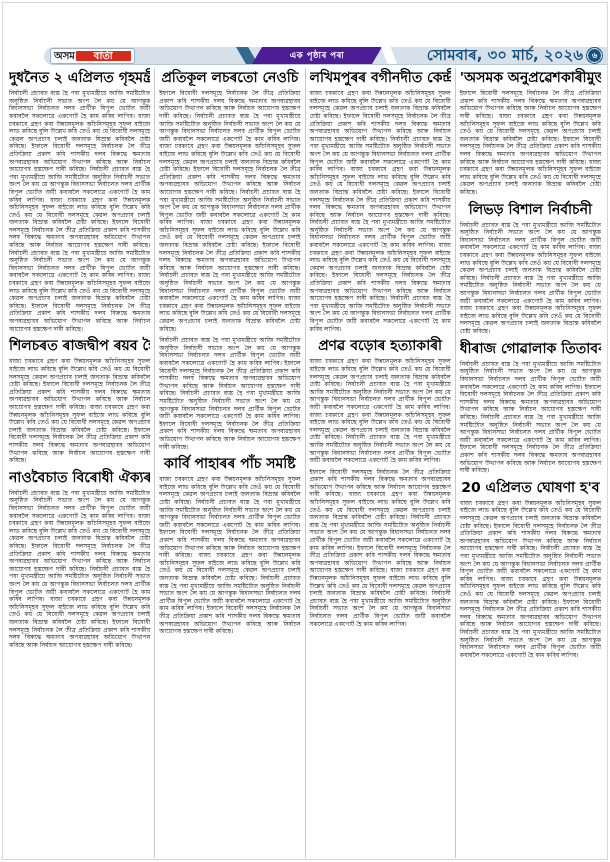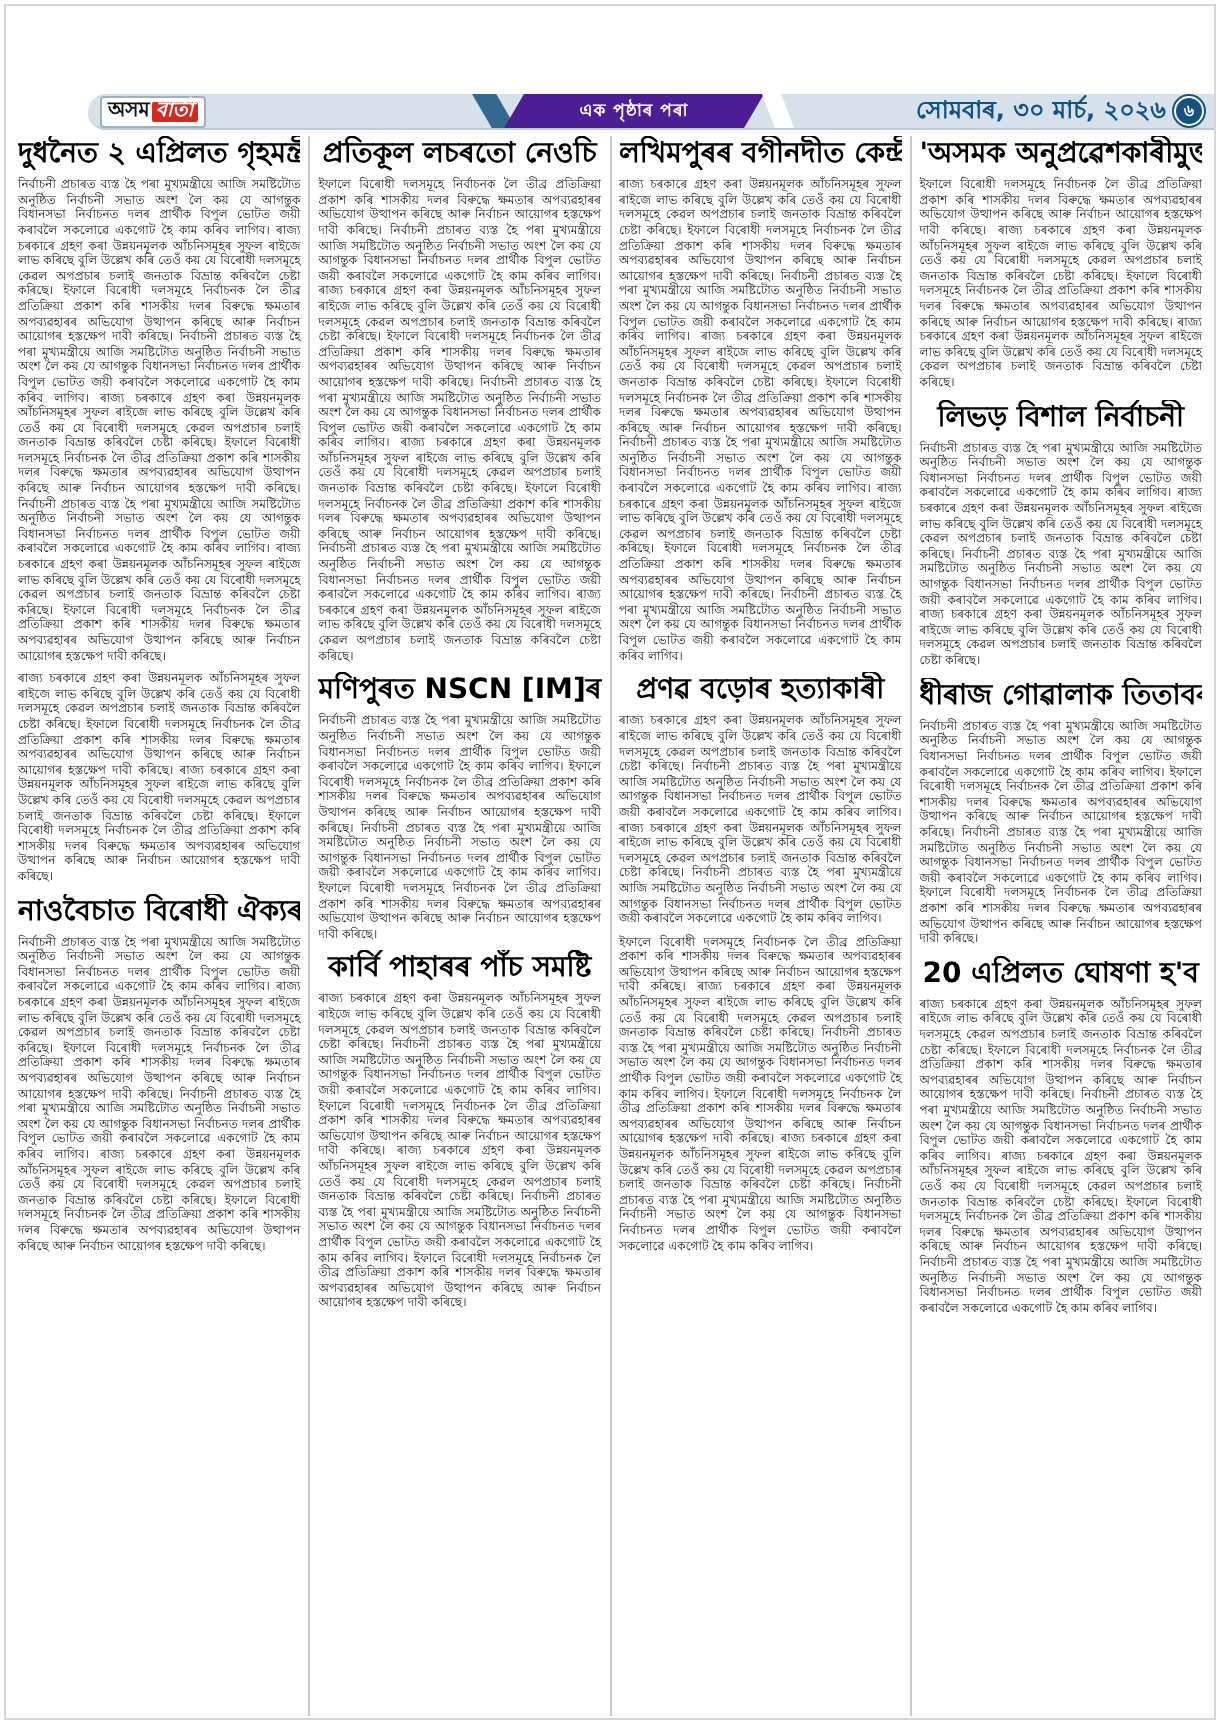--- a/index.html
+++ b/index.html
@@ -8,31 +8,31 @@
   .page-border{position:absolute;left:2px;top:2px;right:2px;bottom:2px;border:1px solid #d6d6d6;pointer-events:none;}
 
   
   .header{position:absolute;left:0;top:0;width:610px;height:70px;}
   .strip{position:absolute;left:44px;right:3px;top:47px;height:17px;background:#d6e1ec;
          border-radius:9px 0 0 9px;border-bottom:1px solid #b9c9d8;}
   .masthead{position:absolute;left:50px;top:48px;height:14px;background:#ffffff;border:1px solid #9fb0c0;
             border-radius:2px;display:flex;align-items:center;padding:0 3px;gap:1px;}
   .masthead .m1{font-size:10px;font-weight:bold;color:#111;line-height:1;}
   .masthead .m2{font-size:10px;font-weight:bold;color:#fff;background:#d head;line-height:1;}
-  .masthead .m2{background:#d42b1f;padding:0 2px;border-radius:1px;font-style:italic;}
+  .masthead .m2{background:#d42b1f;padding:0 18px;border-radius:1px;}
   .tab-dark{position:absolute;left:252px;top:47px;width:130px;height:17px;background:#4c1d95;
             clip-path:polygon(10px 0,100% 0,calc(100% - 10px) 100%,0 100%);
             display:flex;align-items:center;justify-content:center;}
   .tab-dark span{color:#ffffff;font-size:8.5px;font-weight:bold;letter-spacing:.5px;}
   .tab-notch{position:absolute;left:236px;top:47px;width:22px;height:17px;background:#16527f;
              clip-path:polygon(0 0,55% 0,100% 100%,45% 100%);opacity:.85;}
   .tab-gap{position:absolute;left:381px;top:47px;width:16px;height:17px;background:#ffffff;
            clip-path:polygon(0 0,60% 0,100% 100%,40% 100%);}
   .dateline{position:absolute;right:8px;top:48px;height:15px;display:flex;align-items:center;gap:4px;}
-  .date-text{font-size:12px;font-weight:bold;color:#16527f;}
+  .date-text{font-size:15px;font-weight:bold;color:#16527f;}
   .badge{width:13px;height:13px;border-radius:50%;background:#16527f;color:#fff;font-size:8px;
          font-weight:bold;display:flex;align-items:center;justify-content:center;border:1px solid #ffffff;
          box-shadow:0 0 0 1px #16527f;}
 
   
   .content{position:absolute;left:5px;right:5px;top:68px;bottom:4px;display:flex;overflow:hidden;}
   .col{flex:1 1 0;padding:0 4px;overflow:hidden;}
   .col + .col{border-left:1px solid #c9c9c9;}
   .headline{font-weight:bold;color:#000;font-size:14px;line-height:1.3;text-align:center;
             white-space:nowrap;overflow:hidden;margin:3px 0 3px;}
@@ -64,29 +64,29 @@
       <span class="date-text">সোমবাৰ, ৩০ মাৰ্চ, ২০২৬</span>
       <span class="badge">৬</span>
     </div>
   </div>
 
   <div class="content">
 
     <div class="col">
       <div class="headline top">দুধনৈত ২ এপ্ৰিলত গৃহমন্ত্ৰীৰ</div>
       <div class="body">নিৰ্বাচনী প্ৰচাৰত ব্যস্ত হৈ পৰা মুখ্যমন্ত্ৰীয়ে আজি সমষ্টিটোত অনুষ্ঠিত নিৰ্বাচনী সভাত অংশ লৈ কয় যে আগন্তুক বিধানসভা নিৰ্বাচনত দলৰ প্ৰাৰ্থীক বিপুল ভোটত জয়ী কৰাবলৈ সকলোৱে একগোট হৈ কাম কৰিব লাগিব। ৰাজ্য চৰকাৰে গ্ৰহণ কৰা উন্নয়নমূলক আঁচনিসমূহৰ সুফল ৰাইজে লাভ কৰিছে বুলি উল্লেখ কৰি তেওঁ কয় যে বিৰোধী দলসমূহে কেৱল অপপ্ৰচাৰ চলাই জনতাক বিভ্ৰান্ত কৰিবলৈ চেষ্টা কৰিছে। ইফালে বিৰোধী দলসমূহে নিৰ্বাচনক লৈ তীব্ৰ প্ৰতিক্ৰিয়া প্ৰকাশ কৰি শাসকীয় দলৰ বিৰুদ্ধে ক্ষমতাৰ অপব্যৱহাৰৰ অভিযোগ উত্থাপন কৰিছে আৰু নিৰ্বাচন আয়োগৰ হস্তক্ষেপ দাবী কৰিছে। নিৰ্বাচনী প্ৰচাৰত ব্যস্ত হৈ পৰা মুখ্যমন্ত্ৰীয়ে আজি সমষ্টিটোত অনুষ্ঠিত নিৰ্বাচনী সভাত অংশ লৈ কয় যে আগন্তুক বিধানসভা নিৰ্বাচনত দলৰ প্ৰাৰ্থীক বিপুল ভোটত জয়ী কৰাবলৈ সকলোৱে একগোট হৈ কাম কৰিব লাগিব। ৰাজ্য চৰকাৰে গ্ৰহণ কৰা উন্নয়নমূলক আঁচনিসমূহৰ সুফল ৰাইজে লাভ কৰিছে বুলি উল্লেখ কৰি তেওঁ কয় যে বিৰোধী দলসমূহে কেৱল অপপ্ৰচাৰ চলাই জনতাক বিভ্ৰান্ত কৰিবলৈ চেষ্টা কৰিছে। ইফালে বিৰোধী দলসমূহে নিৰ্বাচনক লৈ তীব্ৰ প্ৰতিক্ৰিয়া প্ৰকাশ কৰি শাসকীয় দলৰ বিৰুদ্ধে ক্ষমতাৰ অপব্যৱহাৰৰ অভিযোগ উত্থাপন কৰিছে আৰু নিৰ্বাচন আয়োগৰ হস্তক্ষেপ দাবী কৰিছে। নিৰ্বাচনী প্ৰচাৰত ব্যস্ত হৈ পৰা মুখ্যমন্ত্ৰীয়ে আজি সমষ্টিটোত অনুষ্ঠিত নিৰ্বাচনী সভাত অংশ লৈ কয় যে আগন্তুক বিধানসভা নিৰ্বাচনত দলৰ প্ৰাৰ্থীক বিপুল ভোটত জয়ী কৰাবলৈ সকলোৱে একগোট হৈ কাম কৰিব লাগিব। ৰাজ্য চৰকাৰে গ্ৰহণ কৰা উন্নয়নমূলক আঁচনিসমূহৰ সুফল ৰাইজে লাভ কৰিছে বুলি উল্লেখ কৰি তেওঁ কয় যে বিৰোধী দলসমূহে কেৱল অপপ্ৰচাৰ চলাই জনতাক বিভ্ৰান্ত কৰিবলৈ চেষ্টা কৰিছে। ইফালে বিৰোধী দলসমূহে নিৰ্বাচনক লৈ তীব্ৰ প্ৰতিক্ৰিয়া প্ৰকাশ কৰি শাসকীয় দলৰ বিৰুদ্ধে ক্ষমতাৰ অপব্যৱহাৰৰ অভিযোগ উত্থাপন কৰিছে আৰু নিৰ্বাচন আয়োগৰ হস্তক্ষেপ দাবী কৰিছে। </div>
+      <div class="headline">শিলচৰত ৰাজদ্বীপ ৰয়ব হৈ</div>
       <div class="body">ৰাজ্য চৰকাৰে গ্ৰহণ কৰা উন্নয়নমূলক আঁচনিসমূহৰ সুফল ৰাইজে লাভ কৰিছে বুলি উল্লেখ কৰি তেওঁ কয় যে বিৰোধী দলসমূহে কেৱল অপপ্ৰচাৰ চলাই জনতাক বিভ্ৰান্ত কৰিবলৈ চেষ্টা কৰিছে। ইফালে বিৰোধী দলসমূহে নিৰ্বাচনক লৈ তীব্ৰ প্ৰতিক্ৰিয়া প্ৰকাশ কৰি শাসকীয় দলৰ বিৰুদ্ধে ক্ষমতাৰ অপব্যৱহাৰৰ অভিযোগ উত্থাপন কৰিছে আৰু নিৰ্বাচন আয়োগৰ হস্তক্ষেপ দাবী কৰিছে। ৰাজ্য চৰকাৰে গ্ৰহণ কৰা উন্নয়নমূলক আঁচনিসমূহৰ সুফল ৰাইজে লাভ কৰিছে বুলি উল্লেখ কৰি তেওঁ কয় যে বিৰোধী দলসমূহে কেৱল অপপ্ৰচাৰ চলাই জনতাক বিভ্ৰান্ত কৰিবলৈ চেষ্টা কৰিছে। ইফালে বিৰোধী দলসমূহে নিৰ্বাচনক লৈ তীব্ৰ প্ৰতিক্ৰিয়া প্ৰকাশ কৰি শাসকীয় দলৰ বিৰুদ্ধে ক্ষমতাৰ অপব্যৱহাৰৰ অভিযোগ উত্থাপন কৰিছে আৰু নিৰ্বাচন আয়োগৰ হস্তক্ষেপ দাবী কৰিছে। </div>
       <div class="headline">নাওবৈচাত বিৰোধী ঐক্যৰ</div>
       <div class="body">নিৰ্বাচনী প্ৰচাৰত ব্যস্ত হৈ পৰা মুখ্যমন্ত্ৰীয়ে আজি সমষ্টিটোত অনুষ্ঠিত নিৰ্বাচনী সভাত অংশ লৈ কয় যে আগন্তুক বিধানসভা নিৰ্বাচনত দলৰ প্ৰাৰ্থীক বিপুল ভোটত জয়ী কৰাবলৈ সকলোৱে একগোট হৈ কাম কৰিব লাগিব। ৰাজ্য চৰকাৰে গ্ৰহণ কৰা উন্নয়নমূলক আঁচনিসমূহৰ সুফল ৰাইজে লাভ কৰিছে বুলি উল্লেখ কৰি তেওঁ কয় যে বিৰোধী দলসমূহে কেৱল অপপ্ৰচাৰ চলাই জনতাক বিভ্ৰান্ত কৰিবলৈ চেষ্টা কৰিছে। ইফালে বিৰোধী দলসমূহে নিৰ্বাচনক লৈ তীব্ৰ প্ৰতিক্ৰিয়া প্ৰকাশ কৰি শাসকীয় দলৰ বিৰুদ্ধে ক্ষমতাৰ অপব্যৱহাৰৰ অভিযোগ উত্থাপন কৰিছে আৰু নিৰ্বাচন আয়োগৰ হস্তক্ষেপ দাবী কৰিছে। নিৰ্বাচনী প্ৰচাৰত ব্যস্ত হৈ পৰা মুখ্যমন্ত্ৰীয়ে আজি সমষ্টিটোত অনুষ্ঠিত নিৰ্বাচনী সভাত অংশ লৈ কয় যে আগন্তুক বিধানসভা নিৰ্বাচনত দলৰ প্ৰাৰ্থীক বিপুল ভোটত জয়ী কৰাবলৈ সকলোৱে একগোট হৈ কাম কৰিব লাগিব। ৰাজ্য চৰকাৰে গ্ৰহণ কৰা উন্নয়নমূলক আঁচনিসমূহৰ সুফল ৰাইজে লাভ কৰিছে বুলি উল্লেখ কৰি তেওঁ কয় যে বিৰোধী দলসমূহে কেৱল অপপ্ৰচাৰ চলাই জনতাক বিভ্ৰান্ত কৰিবলৈ চেষ্টা কৰিছে। ইফালে বিৰোধী দলসমূহে নিৰ্বাচনক লৈ তীব্ৰ প্ৰতিক্ৰিয়া প্ৰকাশ কৰি শাসকীয় দলৰ বিৰুদ্ধে ক্ষমতাৰ অপব্যৱহাৰৰ অভিযোগ উত্থাপন কৰিছে আৰু নিৰ্বাচন আয়োগৰ হস্তক্ষেপ দাবী কৰিছে। </div>
     </div>
 
     <div class="col">
       <div class="headline top">প্ৰতিকূল লচৰতো নেওচি</div>
       <div class="body">ইফালে বিৰোধী দলসমূহে নিৰ্বাচনক লৈ তীব্ৰ প্ৰতিক্ৰিয়া প্ৰকাশ কৰি শাসকীয় দলৰ বিৰুদ্ধে ক্ষমতাৰ অপব্যৱহাৰৰ অভিযোগ উত্থাপন কৰিছে আৰু নিৰ্বাচন আয়োগৰ হস্তক্ষেপ দাবী কৰিছে। নিৰ্বাচনী প্ৰচাৰত ব্যস্ত হৈ পৰা মুখ্যমন্ত্ৰীয়ে আজি সমষ্টিটোত অনুষ্ঠিত নিৰ্বাচনী সভাত অংশ লৈ কয় যে আগন্তুক বিধানসভা নিৰ্বাচনত দলৰ প্ৰাৰ্থীক বিপুল ভোটত জয়ী কৰাবলৈ সকলোৱে একগোট হৈ কাম কৰিব লাগিব। ৰাজ্য চৰকাৰে গ্ৰহণ কৰা উন্নয়নমূলক আঁচনিসমূহৰ সুফল ৰাইজে লাভ কৰিছে বুলি উল্লেখ কৰি তেওঁ কয় যে বিৰোধী দলসমূহে কেৱল অপপ্ৰচাৰ চলাই জনতাক বিভ্ৰান্ত কৰিবলৈ চেষ্টা কৰিছে। ইফালে বিৰোধী দলসমূহে নিৰ্বাচনক লৈ তীব্ৰ প্ৰতিক্ৰিয়া প্ৰকাশ কৰি শাসকীয় দলৰ বিৰুদ্ধে ক্ষমতাৰ অপব্যৱহাৰৰ অভিযোগ উত্থাপন কৰিছে আৰু নিৰ্বাচন আয়োগৰ হস্তক্ষেপ দাবী কৰিছে। নিৰ্বাচনী প্ৰচাৰত ব্যস্ত হৈ পৰা মুখ্যমন্ত্ৰীয়ে আজি সমষ্টিটোত অনুষ্ঠিত নিৰ্বাচনী সভাত অংশ লৈ কয় যে আগন্তুক বিধানসভা নিৰ্বাচনত দলৰ প্ৰাৰ্থীক বিপুল ভোটত জয়ী কৰাবলৈ সকলোৱে একগোট হৈ কাম কৰিব লাগিব। ৰাজ্য চৰকাৰে গ্ৰহণ কৰা উন্নয়নমূলক আঁচনিসমূহৰ সুফল ৰাইজে লাভ কৰিছে বুলি উল্লেখ কৰি তেওঁ কয় যে বিৰোধী দলসমূহে কেৱল অপপ্ৰচাৰ চলাই জনতাক বিভ্ৰান্ত কৰিবলৈ চেষ্টা কৰিছে। ইফালে বিৰোধী দলসমূহে নিৰ্বাচনক লৈ তীব্ৰ প্ৰতিক্ৰিয়া প্ৰকাশ কৰি শাসকীয় দলৰ বিৰুদ্ধে ক্ষমতাৰ অপব্যৱহাৰৰ অভিযোগ উত্থাপন কৰিছে আৰু নিৰ্বাচন আয়োগৰ হস্তক্ষেপ দাবী কৰিছে। নিৰ্বাচনী প্ৰচাৰত ব্যস্ত হৈ পৰা মুখ্যমন্ত্ৰীয়ে আজি সমষ্টিটোত অনুষ্ঠিত নিৰ্বাচনী সভাত অংশ লৈ কয় যে আগন্তুক বিধানসভা নিৰ্বাচনত দলৰ প্ৰাৰ্থীক বিপুল ভোটত জয়ী কৰাবলৈ সকলোৱে একগোট হৈ কাম কৰিব লাগিব। ৰাজ্য চৰকাৰে গ্ৰহণ কৰা উন্নয়নমূলক আঁচনিসমূহৰ সুফল ৰাইজে লাভ কৰিছে বুলি উল্লেখ কৰি তেওঁ কয় যে বিৰোধী দলসমূহে কেৱল অপপ্ৰচাৰ চলাই জনতাক বিভ্ৰান্ত কৰিবলৈ চেষ্টা কৰিছে। </div>
-      <div class="headline">মণিপুৰত NSCN [IM]ৰ</div>
       <div class="body">নিৰ্বাচনী প্ৰচাৰত ব্যস্ত হৈ পৰা মুখ্যমন্ত্ৰীয়ে আজি সমষ্টিটোত অনুষ্ঠিত নিৰ্বাচনী সভাত অংশ লৈ কয় যে আগন্তুক বিধানসভা নিৰ্বাচনত দলৰ প্ৰাৰ্থীক বিপুল ভোটত জয়ী কৰাবলৈ সকলোৱে একগোট হৈ কাম কৰিব লাগিব। ইফালে বিৰোধী দলসমূহে নিৰ্বাচনক লৈ তীব্ৰ প্ৰতিক্ৰিয়া প্ৰকাশ কৰি শাসকীয় দলৰ বিৰুদ্ধে ক্ষমতাৰ অপব্যৱহাৰৰ অভিযোগ উত্থাপন কৰিছে আৰু নিৰ্বাচন আয়োগৰ হস্তক্ষেপ দাবী কৰিছে। নিৰ্বাচনী প্ৰচাৰত ব্যস্ত হৈ পৰা মুখ্যমন্ত্ৰীয়ে আজি সমষ্টিটোত অনুষ্ঠিত নিৰ্বাচনী সভাত অংশ লৈ কয় যে আগন্তুক বিধানসভা নিৰ্বাচনত দলৰ প্ৰাৰ্থীক বিপুল ভোটত জয়ী কৰাবলৈ সকলোৱে একগোট হৈ কাম কৰিব লাগিব। ইফালে বিৰোধী দলসমূহে নিৰ্বাচনক লৈ তীব্ৰ প্ৰতিক্ৰিয়া প্ৰকাশ কৰি শাসকীয় দলৰ বিৰুদ্ধে ক্ষমতাৰ অপব্যৱহাৰৰ অভিযোগ উত্থাপন কৰিছে আৰু নিৰ্বাচন আয়োগৰ হস্তক্ষেপ দাবী কৰিছে। </div>
       <div class="headline">কাৰ্বি পাহাৰৰ পাঁচ সমষ্টি</div>
       <div class="body">ৰাজ্য চৰকাৰে গ্ৰহণ কৰা উন্নয়নমূলক আঁচনিসমূহৰ সুফল ৰাইজে লাভ কৰিছে বুলি উল্লেখ কৰি তেওঁ কয় যে বিৰোধী দলসমূহে কেৱল অপপ্ৰচাৰ চলাই জনতাক বিভ্ৰান্ত কৰিবলৈ চেষ্টা কৰিছে। নিৰ্বাচনী প্ৰচাৰত ব্যস্ত হৈ পৰা মুখ্যমন্ত্ৰীয়ে আজি সমষ্টিটোত অনুষ্ঠিত নিৰ্বাচনী সভাত অংশ লৈ কয় যে আগন্তুক বিধানসভা নিৰ্বাচনত দলৰ প্ৰাৰ্থীক বিপুল ভোটত জয়ী কৰাবলৈ সকলোৱে একগোট হৈ কাম কৰিব লাগিব। ইফালে বিৰোধী দলসমূহে নিৰ্বাচনক লৈ তীব্ৰ প্ৰতিক্ৰিয়া প্ৰকাশ কৰি শাসকীয় দলৰ বিৰুদ্ধে ক্ষমতাৰ অপব্যৱহাৰৰ অভিযোগ উত্থাপন কৰিছে আৰু নিৰ্বাচন আয়োগৰ হস্তক্ষেপ দাবী কৰিছে। ৰাজ্য চৰকাৰে গ্ৰহণ কৰা উন্নয়নমূলক আঁচনিসমূহৰ সুফল ৰাইজে লাভ কৰিছে বুলি উল্লেখ কৰি তেওঁ কয় যে বিৰোধী দলসমূহে কেৱল অপপ্ৰচাৰ চলাই জনতাক বিভ্ৰান্ত কৰিবলৈ চেষ্টা কৰিছে। নিৰ্বাচনী প্ৰচাৰত ব্যস্ত হৈ পৰা মুখ্যমন্ত্ৰীয়ে আজি সমষ্টিটোত অনুষ্ঠিত নিৰ্বাচনী সভাত অংশ লৈ কয় যে আগন্তুক বিধানসভা নিৰ্বাচনত দলৰ প্ৰাৰ্থীক বিপুল ভোটত জয়ী কৰাবলৈ সকলোৱে একগোট হৈ কাম কৰিব লাগিব। ইফালে বিৰোধী দলসমূহে নিৰ্বাচনক লৈ তীব্ৰ প্ৰতিক্ৰিয়া প্ৰকাশ কৰি শাসকীয় দলৰ বিৰুদ্ধে ক্ষমতাৰ অপব্যৱহাৰৰ অভিযোগ উত্থাপন কৰিছে আৰু নিৰ্বাচন আয়োগৰ হস্তক্ষেপ দাবী কৰিছে। </div>
     </div>
 
     <div class="col">
       <div class="headline top">লখিমপুৰৰ বগীনদীত কেন্দ্ৰীয়</div>
       <div class="body">ৰাজ্য চৰকাৰে গ্ৰহণ কৰা উন্নয়নমূলক আঁচনিসমূহৰ সুফল ৰাইজে লাভ কৰিছে বুলি উল্লেখ কৰি তেওঁ কয় যে বিৰোধী দলসমূহে কেৱল অপপ্ৰচাৰ চলাই জনতাক বিভ্ৰান্ত কৰিবলৈ চেষ্টা কৰিছে। ইফালে বিৰোধী দলসমূহে নিৰ্বাচনক লৈ তীব্ৰ প্ৰতিক্ৰিয়া প্ৰকাশ কৰি শাসকীয় দলৰ বিৰুদ্ধে ক্ষমতাৰ অপব্যৱহাৰৰ অভিযোগ উত্থাপন কৰিছে আৰু নিৰ্বাচন আয়োগৰ হস্তক্ষেপ দাবী কৰিছে। নিৰ্বাচনী প্ৰচাৰত ব্যস্ত হৈ পৰা মুখ্যমন্ত্ৰীয়ে আজি সমষ্টিটোত অনুষ্ঠিত নিৰ্বাচনী সভাত অংশ লৈ কয় যে আগন্তুক বিধানসভা নিৰ্বাচনত দলৰ প্ৰাৰ্থীক বিপুল ভোটত জয়ী কৰাবলৈ সকলোৱে একগোট হৈ কাম কৰিব লাগিব। ৰাজ্য চৰকাৰে গ্ৰহণ কৰা উন্নয়নমূলক আঁচনিসমূহৰ সুফল ৰাইজে লাভ কৰিছে বুলি উল্লেখ কৰি তেওঁ কয় যে বিৰোধী দলসমূহে কেৱল অপপ্ৰচাৰ চলাই জনতাক বিভ্ৰান্ত কৰিবলৈ চেষ্টা কৰিছে। ইফালে বিৰোধী দলসমূহে নিৰ্বাচনক লৈ তীব্ৰ প্ৰতিক্ৰিয়া প্ৰকাশ কৰি শাসকীয় দলৰ বিৰুদ্ধে ক্ষমতাৰ অপব্যৱহাৰৰ অভিযোগ উত্থাপন কৰিছে আৰু নিৰ্বাচন আয়োগৰ হস্তক্ষেপ দাবী কৰিছে। নিৰ্বাচনী প্ৰচাৰত ব্যস্ত হৈ পৰা মুখ্যমন্ত্ৰীয়ে আজি সমষ্টিটোত অনুষ্ঠিত নিৰ্বাচনী সভাত অংশ লৈ কয় যে আগন্তুক বিধানসভা নিৰ্বাচনত দলৰ প্ৰাৰ্থীক বিপুল ভোটত জয়ী কৰাবলৈ সকলোৱে একগোট হৈ কাম কৰিব লাগিব। ৰাজ্য চৰকাৰে গ্ৰহণ কৰা উন্নয়নমূলক আঁচনিসমূহৰ সুফল ৰাইজে লাভ কৰিছে বুলি উল্লেখ কৰি তেওঁ কয় যে বিৰোধী দলসমূহে কেৱল অপপ্ৰচাৰ চলাই জনতাক বিভ্ৰান্ত কৰিবলৈ চেষ্টা কৰিছে। ইফালে বিৰোধী দলসমূহে নিৰ্বাচনক লৈ তীব্ৰ প্ৰতিক্ৰিয়া প্ৰকাশ কৰি শাসকীয় দলৰ বিৰুদ্ধে ক্ষমতাৰ অপব্যৱহাৰৰ অভিযোগ উত্থাপন কৰিছে আৰু নিৰ্বাচন আয়োগৰ হস্তক্ষেপ দাবী কৰিছে। নিৰ্বাচনী প্ৰচাৰত ব্যস্ত হৈ পৰা মুখ্যমন্ত্ৰীয়ে আজি সমষ্টিটোত অনুষ্ঠিত নিৰ্বাচনী সভাত অংশ লৈ কয় যে আগন্তুক বিধানসভা নিৰ্বাচনত দলৰ প্ৰাৰ্থীক বিপুল ভোটত জয়ী কৰাবলৈ সকলোৱে একগোট হৈ কাম কৰিব লাগিব। </div>
       <div class="headline">প্ৰণৱ বড়োৰ হত্যাকাৰী</div>
       <div class="body">ৰাজ্য চৰকাৰে গ্ৰহণ কৰা উন্নয়নমূলক আঁচনিসমূহৰ সুফল ৰাইজে লাভ কৰিছে বুলি উল্লেখ কৰি তেওঁ কয় যে বিৰোধী দলসমূহে কেৱল অপপ্ৰচাৰ চলাই জনতাক বিভ্ৰান্ত কৰিবলৈ চেষ্টা কৰিছে। নিৰ্বাচনী প্ৰচাৰত ব্যস্ত হৈ পৰা মুখ্যমন্ত্ৰীয়ে আজি সমষ্টিটোত অনুষ্ঠিত নিৰ্বাচনী সভাত অংশ লৈ কয় যে আগন্তুক বিধানসভা নিৰ্বাচনত দলৰ প্ৰাৰ্থীক বিপুল ভোটত জয়ী কৰাবলৈ সকলোৱে একগোট হৈ কাম কৰিব লাগিব। ৰাজ্য চৰকাৰে গ্ৰহণ কৰা উন্নয়নমূলক আঁচনিসমূহৰ সুফল ৰাইজে লাভ কৰিছে বুলি উল্লেখ কৰি তেওঁ কয় যে বিৰোধী দলসমূহে কেৱল অপপ্ৰচাৰ চলাই জনতাক বিভ্ৰান্ত কৰিবলৈ চেষ্টা কৰিছে। নিৰ্বাচনী প্ৰচাৰত ব্যস্ত হৈ পৰা মুখ্যমন্ত্ৰীয়ে আজি সমষ্টিটোত অনুষ্ঠিত নিৰ্বাচনী সভাত অংশ লৈ কয় যে আগন্তুক বিধানসভা নিৰ্বাচনত দলৰ প্ৰাৰ্থীক বিপুল ভোটত জয়ী কৰাবলৈ সকলোৱে একগোট হৈ কাম কৰিব লাগিব। </div>

